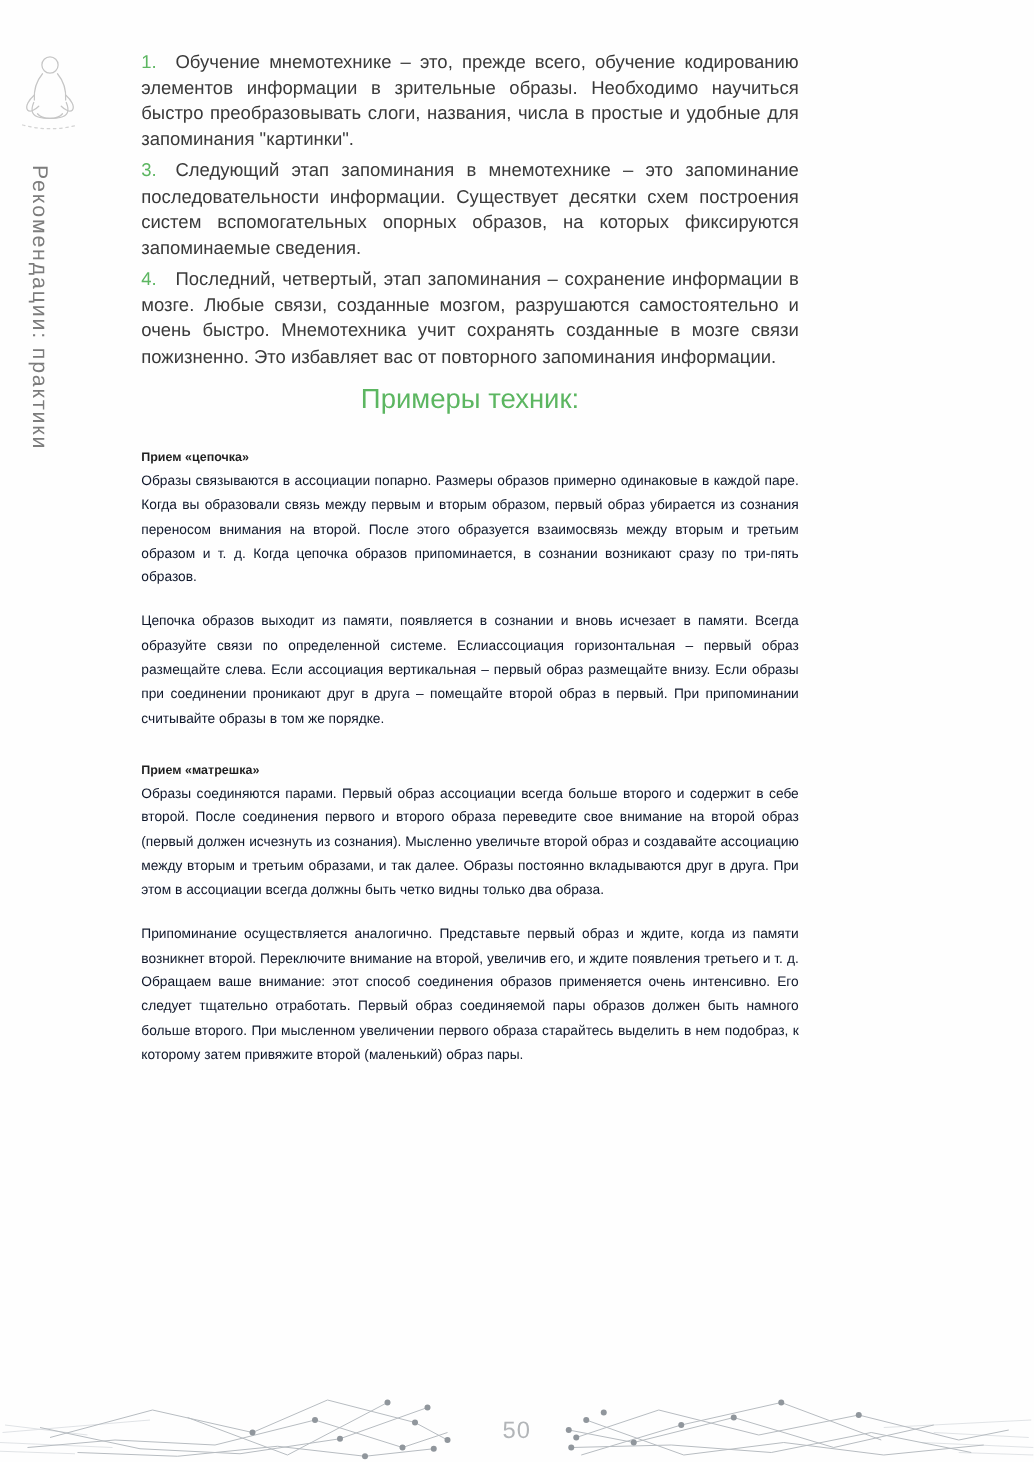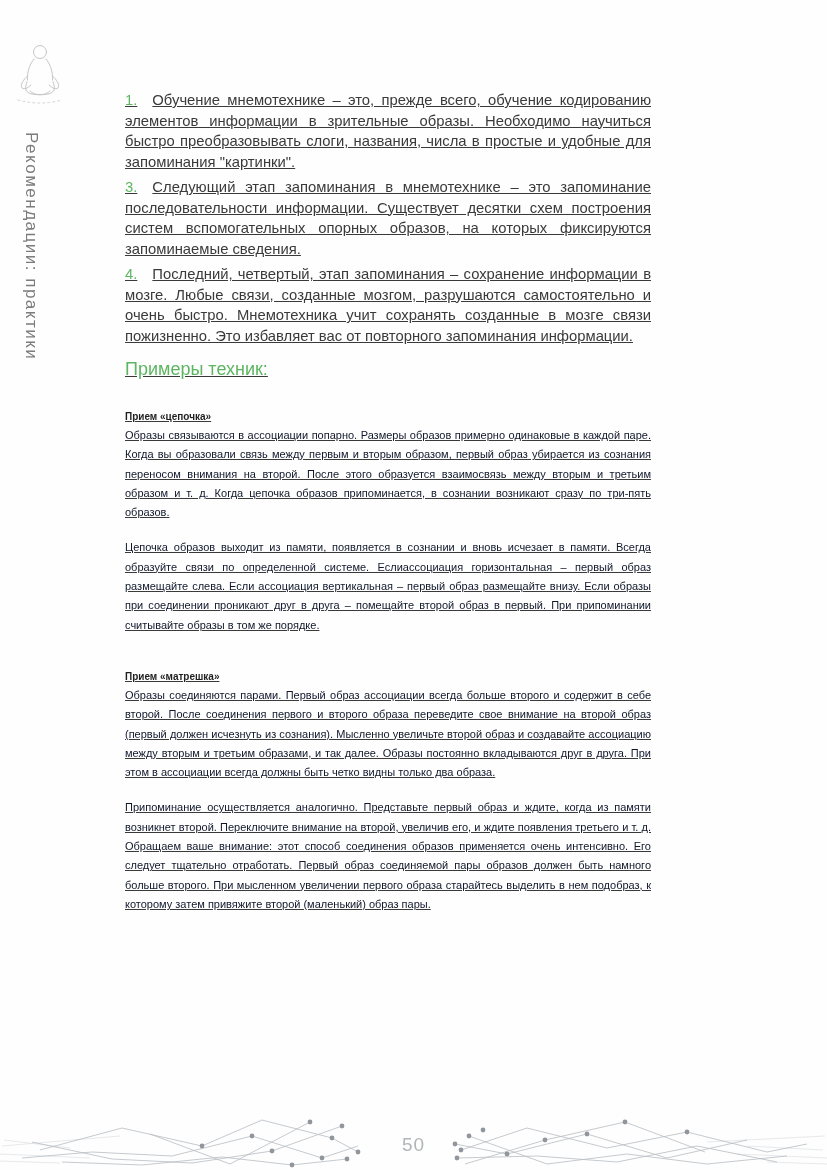--- a/index.html
+++ b/index.html
@@ -15,39 +15,39 @@
   
   .meditation{position:absolute;left:14px;top:42px;width:52px;height:70px;}
   .sidebar-label{
     position:absolute;left:21px;top:132px;height:260px;
     writing-mode:vertical-rl;text-orientation:mixed;
     font-size:17px;letter-spacing:1.5px;color:#7c7c7c;
     white-space:nowrap;
   }
 
   
-  .content{position:absolute;left:125px;top:0;width:526px;padding-top:90px;text-decoration:underline;}
+  .content{position:absolute;left:113px;top:0;width:526px;padding-top:40px;}
   .item{
     margin:0 0 5px 0;
     font-size:14.8px;line-height:20.5px;
     text-align:justify;
     color:#3a3a3a;
   }
   .item .num{color:#5cb661;margin-right:15px;}
   .examples-heading{
     margin:12px 0 27px 0;
-    font-size:18px;line-height:22px;
-    color:#5cb661;font-weight:normal;
+    font-size:22px;line-height:22px;
+    color:#5cb661;font-weight:normal;text-align:center;
   }
   .section-title{
     font-size:10px;line-height:19px;
     font-weight:bold;color:#1f1f1f;
     margin:0;
   }
-  .section + .section{margin-top:32px;}
+  .section + .section{margin-top:22px;}
   .para{
     margin:0 0 16px 0;
     font-size:11px;line-height:19.3px;
     text-align:justify;color:#0f172a;
   }
   .para:last-child{margin-bottom:0;}
 
   
   .footer{position:absolute;left:0;bottom:0;width:827px;height:80px;}
   .plexus{position:absolute;bottom:0;}

